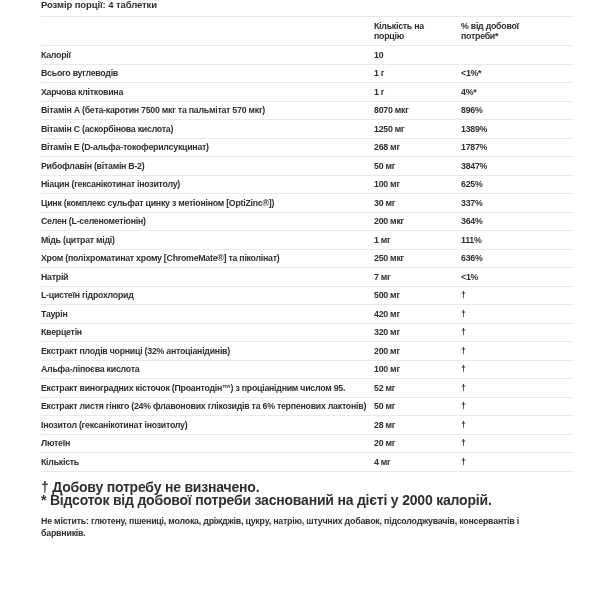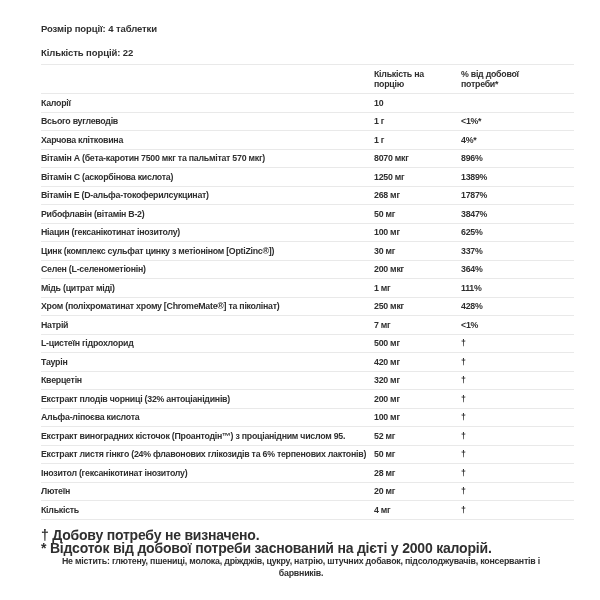--- a/index.html
+++ b/index.html
@@ -3,21 +3,21 @@
 <meta charset="utf-8">
 <style>
   * { box-sizing: border-box; margin: 0; padding: 0; }
   html, body {
     width: 600px; height: 600px;
     background: #ffffff;
     font-family: "Liberation Sans", "DejaVu Sans", sans-serif;
     color: #2f2f2f;
     overflow: hidden;
   }
-  .wrap { padding: 24px 26px 0 41px; }
+  .wrap { padding: 0 26px 0 41px; }
 
   .top-line {
     font-size: 9.5px;
     font-weight: 700;
     line-height: 10px;
     letter-spacing: -0.1px;
   }
   .top-line + .top-line { margin-top: 14px; }
 
   table.supp {
@@ -44,37 +44,35 @@
   th .hdr-constrain { display: block; max-width: 72px; }
 
   .footnotes {
     margin-top: 9px;
     font-size: 14px;
     font-weight: 700;
     line-height: 13px;
     letter-spacing: -0.2px;
   }
   .disclaimer {
-    margin-top: 0;
+    margin-top: 8px;
     font-size: 8.8px;
     font-weight: 700;
     line-height: 12px;
     letter-spacing: -0.2px;
     max-width: 520px;
-    text-align: center;
   }
 </style>
 </head>
 <body>
 
 <div class="wrap">
 
   <div class="top-line">Розмір порції: 4 таблетки</div>
 
-  <div class="top-line">Кількість порцій: 22</div>
 
   <table class="supp">
     <thead>
       <tr>
         <th class="c-name"></th>
         <th class="c-amount">
           <span class="hdr-constrain">Кількість на порцію</span>
         </th>
         <th class="c-dv">
           <span class="hdr-constrain">% від добової потреби*</span>
@@ -133,21 +131,21 @@
     <td class="c-dv">364%</td>
   </tr>
         <tr>
     <td class="c-name">Мідь (цитрат міді)</td>
     <td class="c-amount">1 мг</td>
     <td class="c-dv">111%</td>
   </tr>
         <tr>
     <td class="c-name">Хром (поліхроматинат хрому [ChromeMate®] та піколінат)</td>
     <td class="c-amount">250 мкг</td>
-    <td class="c-dv">428%</td>
+    <td class="c-dv">636%</td>
   </tr>
         <tr>
     <td class="c-name">Натрій</td>
     <td class="c-amount">7 мг</td>
     <td class="c-dv">&lt;1%</td>
   </tr>
         <tr>
     <td class="c-name">L-цистеїн гідрохлорид</td>
     <td class="c-amount">500 мг</td>
     <td class="c-dv">†</td>

